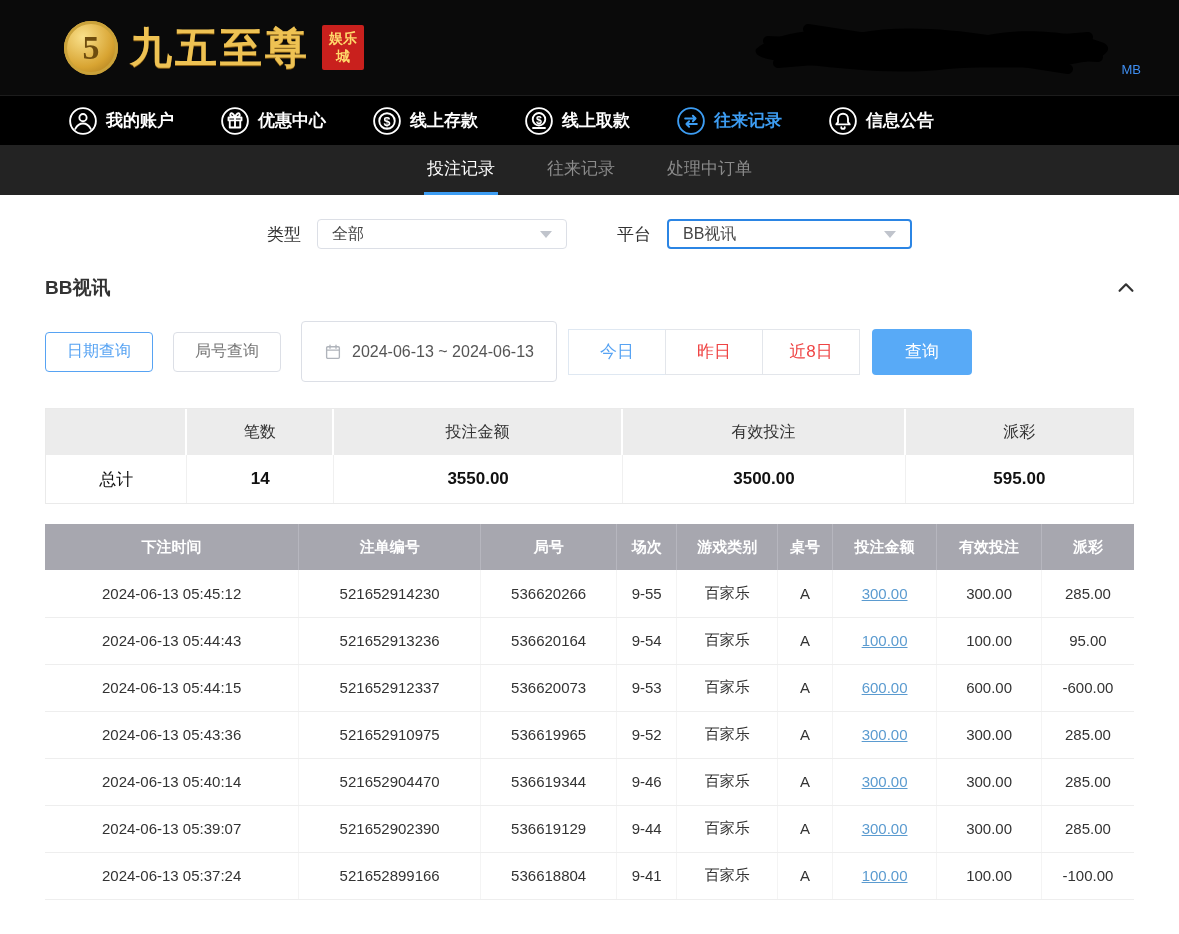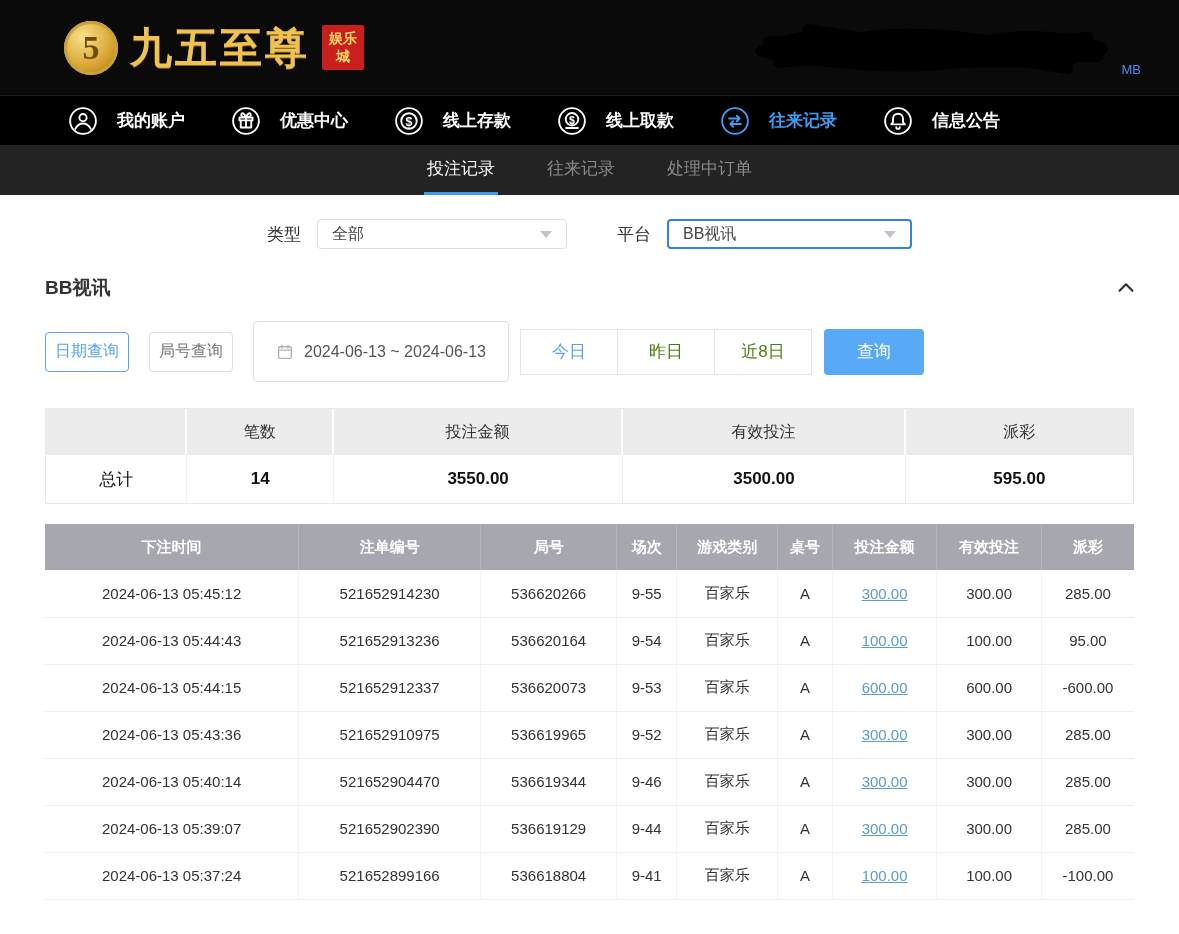--- a/index.html
+++ b/index.html
@@ -22,21 +22,21 @@
   .logo-badge { background:#c9201d; color:#ffd96b; font-size:14px; font-weight:bold;
     padding:5px 7px; line-height:1.25; text-align:center; border-radius:2px;
     display:flex; flex-direction:column; }
   .header-right { display:flex; align-items:flex-end; gap:6px; }
   .scribble { display:block; }
   .mb-text { color:#3f8ef0; font-size:13px; }
 
   
   .main-nav { height:50px; background:#000; border-top:1px solid #1c1c1c;
     display:flex; align-items:center; padding-left:68px; gap:46px; }
-  .nav-item { display:flex; align-items:center; gap:19px; color:#fff;
+  .nav-item { display:flex; align-items:center; gap:8px; color:#fff;
     font-size:17px; font-weight:bold; cursor:pointer; white-space:nowrap; }
   .nav-item.active { color:#3d9df3; }
   .nav-icon { width:30px; height:30px; display:block; }
   .nav-icon svg { width:30px; height:30px; display:block; fill:none; stroke:currentColor;
     stroke-width:1.5; stroke-linecap:round; stroke-linejoin:round; }
 
   
   .sub-tabs { height:50px; background:#232323; display:flex; align-items:stretch;
     justify-content:center; gap:46px; }
   .sub-tab { color:#8b8b8b; font-size:17px; display:flex; align-items:center;
@@ -58,31 +58,31 @@
   
   .section-head { display:flex; justify-content:space-between; align-items:center;
     padding:12px 42px 10px 45px; }
   .section-title { font-size:19px; font-weight:bold; color:#333; }
   .collapse-btn { cursor:pointer; display:flex; }
   .collapse-btn svg { fill:none; stroke:#333; stroke-width:2.4; stroke-linecap:round;
     stroke-linejoin:round; }
 
   
   .query-row { display:flex; align-items:center; padding:10px 45px 0; }
-  .q-btn { height:40px; padding:0 9px; border-radius:4px; border:1px solid #dcdfe6;
+  .q-btn { height:40px; padding:0 21px; border-radius:4px; border:1px solid #dcdfe6;
     background:#fff; font-size:16px; color:#777; margin-right:20px; cursor:pointer;
     font-family:inherit; }
   .q-btn.active { border-color:#57a3f3; color:#57a3f3; }
   .date-box { height:61px; border:1px solid #dcdfe6; border-radius:4px; display:flex;
     align-items:center; padding:0 22px; gap:10px; font-size:16px; color:#555;
     margin-right:12px; cursor:pointer; }
   .date-box svg { fill:none; stroke:#b0b4bb; stroke-width:1.8; stroke-linecap:round; }
   .day-group { display:flex; margin-right:12px; }
   .day-btn { width:98px; height:46px; border:1px solid #e3e6eb; background:#fff;
-    font-size:17px; color:#4d7c0f; display:flex; align-items:center; justify-content:center;
+    font-size:17px; color:#ef4444; display:flex; align-items:center; justify-content:center;
     margin-left:-1px; cursor:pointer; }
   .day-btn.active { color:#57a3f3; border-color:#dfe8f2; }
   .search-btn { width:100px; height:46px; background:#58aaf7; color:#fff; border:none;
     border-radius:4px; font-size:17px; cursor:pointer; font-family:inherit; }
 
   
   .summary { margin:26px 45px 0; border:1px solid #eaeaea; }
   .summary-row { display:flex; }
   .summary-row.head { background:#ececec; }
   .s-cell { display:flex; align-items:center; justify-content:center; height:46px;

